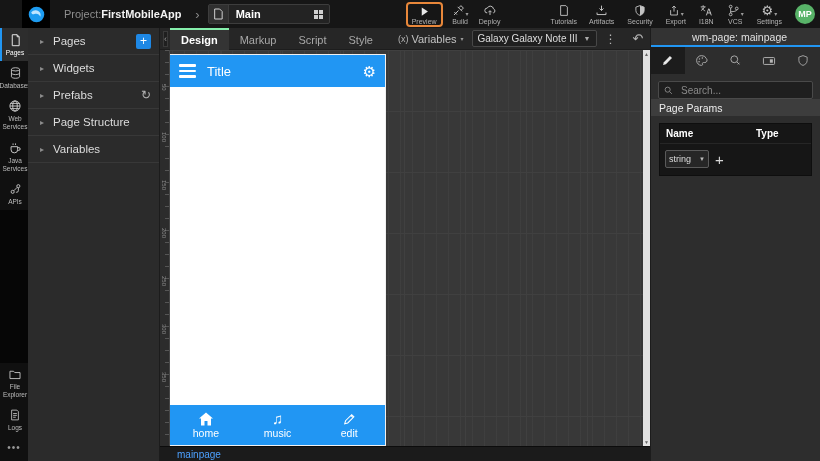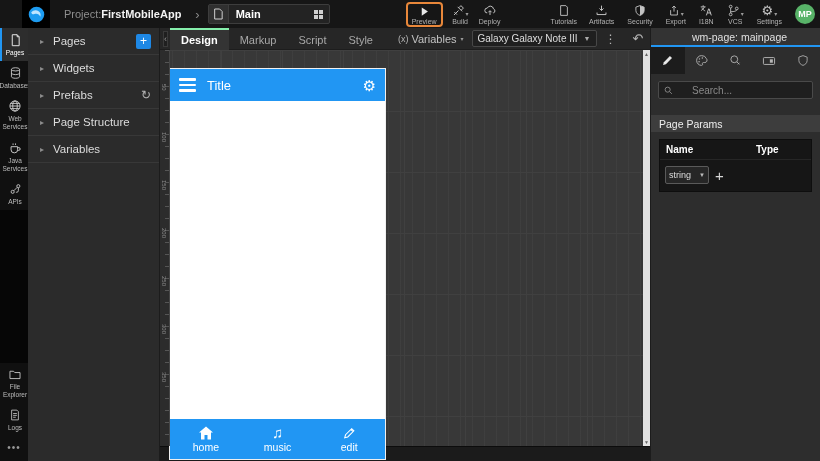--- a/index.html
+++ b/index.html
@@ -70,21 +70,21 @@
   
   .canvas { flex:1; position:relative; display:flex; min-height:0; background:#383838;
     background-image:
       linear-gradient(#404040 1px, transparent 1px),
       linear-gradient(90deg, #404040 1px, transparent 1px),
       linear-gradient(90deg, rgba(70,70,70,.45) 1px, transparent 1px);
     background-size:100% 61px, 61px 100%, 12px 100%; }
   .ruler { width:10px; background:#2c2c2c; border-right:1px solid #464646; position:relative; flex:0 0 10px;
     background-image:repeating-linear-gradient(#555 0 1px, transparent 1px 12px); background-size:4px 100%; background-repeat:no-repeat; background-position:right 0; }
   .ruler-mark { position:absolute; left:1px; font-size:6px; color:#8a8a8a; writing-mode:vertical-rl; }
-  .phone { width:215px; height:390px; margin-top:19px; background:#fff; display:flex; flex-direction:column; box-shadow:0 0 0 1px #f0f0f0; }
+  .phone { width:215px; height:390px; margin-top:5px; background:#fff; display:flex; flex-direction:column; box-shadow:0 0 0 1px #f0f0f0; }
   .ph-header { height:32px; background:#2196f3; display:flex; align-items:center; padding:0 9px; flex:0 0 32px; }
   .hamburger { width:17px; display:flex; flex-direction:column; gap:3px; cursor:pointer; }
   .hamburger i { height:2.5px; background:#fff; border-radius:1px; }
   .ph-title { color:#fff; font-size:13px; margin-left:11px; }
   .ph-gear { margin-left:auto; color:#fff; font-size:15px; line-height:1; cursor:pointer; }
   .ph-body { flex:1; background:#fff; }
   .ph-nav { height:40px; background:#2196f3; display:flex; flex:0 0 40px; }
   .ph-nav-item { flex:1; display:flex; flex-direction:column; align-items:center; justify-content:center; color:#fff; cursor:pointer; gap:1px; }
   .ph-nav-item .nv-label { font-size:10.5px; }
   .music-glyph { font-size:15px; line-height:14px; }
@@ -97,25 +97,25 @@
   .bb-page { color:#4da1ff; font-size:10px; margin-left:17px; cursor:pointer; }
 
   
   .rightpanel { width:170px; flex:0 0 170px; background:#2d2d2d; display:flex; flex-direction:column; border-left:1px solid #1c1c1c; }
   .rp-header { height:19px; background:#333; display:flex; align-items:center; border-bottom:2px solid #2196f3; flex:0 0 19px;justify-content:center; }
   .rp-title { color:#e0e0e0; font-size:10.5px; padding-left:8px; white-space:nowrap; }
   .rp-tabs { height:27px; display:flex; flex:0 0 27px; background:#2d2d2d; }
   .rp-tab { flex:1; display:flex; align-items:center; justify-content:center; color:#b5b5b5; cursor:pointer; }
   .rp-tab.active { background:#1c1c1c; color:#fff; }
   .rp-search { margin:7px 7px 0; height:18px; background:#1f1f1f; border:1px solid #4a4a4a; border-radius:2px;
-               display:flex; align-items:center; padding:0 5px; gap:19px; }
+               display:flex; align-items:center; padding:0 5px; gap:8px; }
   .rp-search input { flex:1; background:transparent; border:none; outline:none; color:#ccc; font-size:10px; min-width:0;
                      font-family:"Liberation Sans",sans-serif; }
   .rp-search input::placeholder { color:#8a8a8a; }
-  .rp-section { margin-top:16px; height:17px; background:#3d3d3d; color:#ededed; font-size:10.5px;
+  .rp-section { height:17px; background:#3d3d3d; color:#ededed; font-size:10.5px;
                 display:flex; align-items:center; padding-left:8px; flex:0 0 17px; }
   .pp-table { margin:7px 8px 0; background:#161616; border:1px solid #0e0e0e; }
   .pp-hrow { display:flex; border-bottom:1px solid #262626; }
   .pp-hcell { font-size:10px; font-weight:bold; color:#fff; padding:4px 6px; }
   .pp-hcell.c1 { width:90px; }
   .pp-hcell.c2 { flex:1; }
   .pp-brow { display:flex; align-items:center; padding:6px 4px 7px 5px; gap:4px; }
   .pp-input { width:86px; height:18px; background:#262626; border:1px solid #5a5a5a; border-radius:2px; color:#ddd;
               font-size:9px; padding:0 4px; outline:none; font-family:"Liberation Sans",sans-serif; }
   .pp-input::placeholder { color:#9a9a9a; }

